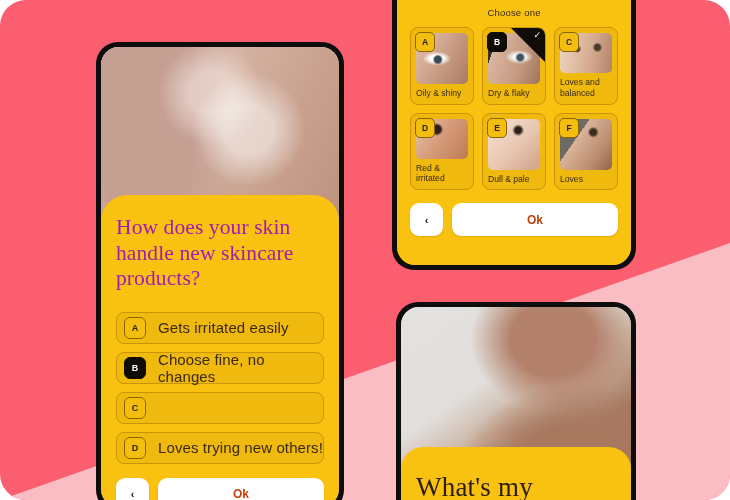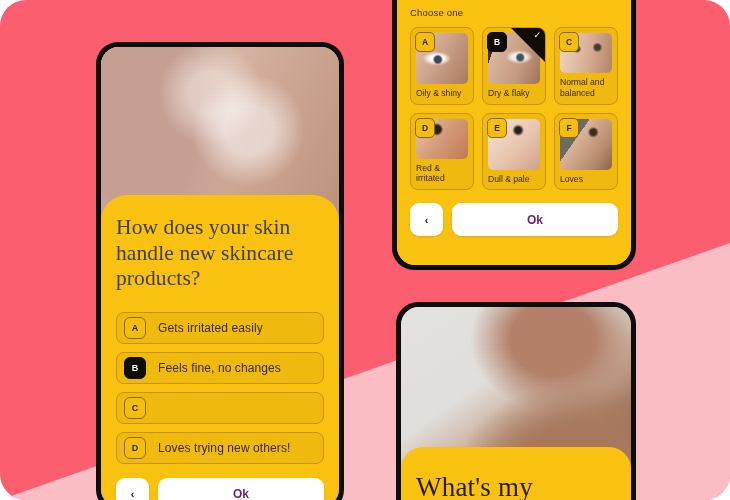--- a/index.html
+++ b/index.html
@@ -57,21 +57,21 @@
   }
 
   
   .sheet{
     position:absolute;left:0;right:0;bottom:0;
     background:#F9C211;
   }
 
   .qtitle{
     font-family:"Liberation Serif", serif;
-    color:#404040;
+    color:#a21caf;
     font-size:21.5px;
     line-height:25.5px;
     letter-spacing:.1px;
     white-space:pre-line;
   }
 
   
   .opt{
     display:flex;align-items:center;
     background:#EFB90E;
@@ -89,44 +89,44 @@
     background:#F3BE10;
     color:#2b1d0e;
     font-size:9px;font-weight:700;
     display:flex;align-items:center;justify-content:center;
   }
   .badge.sel{
     background:#100d08;border-color:#100d08;color:#ffffff;
   }
   .opt-label{
     margin-left:12px;
-    font-size:12px;
+    font-size:15px;
     color:#3a2a12;
     letter-spacing:.1px;
   }
 
   
   .bar{display:flex;align-items:center;gap:9px;}
   .backbtn{
     width:33px;height:33px;flex:0 0 33px;
     background:#fff;border-radius:9px;
     display:flex;align-items:center;justify-content:center;
     color:#1a1409;font-size:11px;font-weight:700;
     box-shadow:0 1px 2px rgba(0,0,0,.12);
   }
   .okbtn{
     flex:1;height:33px;background:#fff;border-radius:9px;
     display:flex;align-items:center;justify-content:center;
-    color:#701a75;font-size:12px;font-weight:700;
+    color:#c2410c;font-size:12px;font-weight:700;
     box-shadow:0 1px 2px rgba(0,0,0,.12);
   }
 
   
   .chooser-label{
-    font-size:9.5px;color:#3a2a12;letter-spacing:.2px;
+    font-size:9.5px;color:#3a2a12;letter-spacing:.2px;text-align:center;
   }
   .grid{
     display:grid;grid-template-columns:repeat(3,1fr);
     gap:8px;
   }
   .card{
     position:relative;
     background:#EFB90E;
     border:1px solid #C9930A;
     border-radius:8px;
@@ -214,21 +214,21 @@
 handle new skincare
 products?</div>
 
         <div style="margin-top:20px;">
           <div class="opt">
             <div class="badge">A</div>
             <div class="opt-label">Gets irritated easily</div>
           </div>
           <div class="opt">
             <div class="badge sel">B</div>
-            <div class="opt-label">Feels fine, no changes</div>
+            <div class="opt-label">Choose fine, no changes</div>
           </div>
           <div class="opt">
             <div class="badge">C</div>
           </div>
           <div class="opt">
             <div class="badge">D</div>
             <div class="opt-label">Loves trying new others!</div>
           </div>
         </div>
 
@@ -267,21 +267,21 @@
               <div class="tick">✓</div>
             </div>
             <div class="card-cap">Dry &amp; flaky</div>
           </div>
 
           <div class="card two">
             <div class="card-img">
               <div class="photo f3"></div>
             </div>
             <div class="card-badge">C</div>
-            <div class="card-cap">Normal and
+            <div class="card-cap">Loves and
 balanced</div>
           </div>
 
           <div class="card two">
             <div class="card-img">
               <div class="photo f4"></div>
             </div>
             <div class="card-badge">D</div>
             <div class="card-cap">Red &amp;
 irritated</div>

